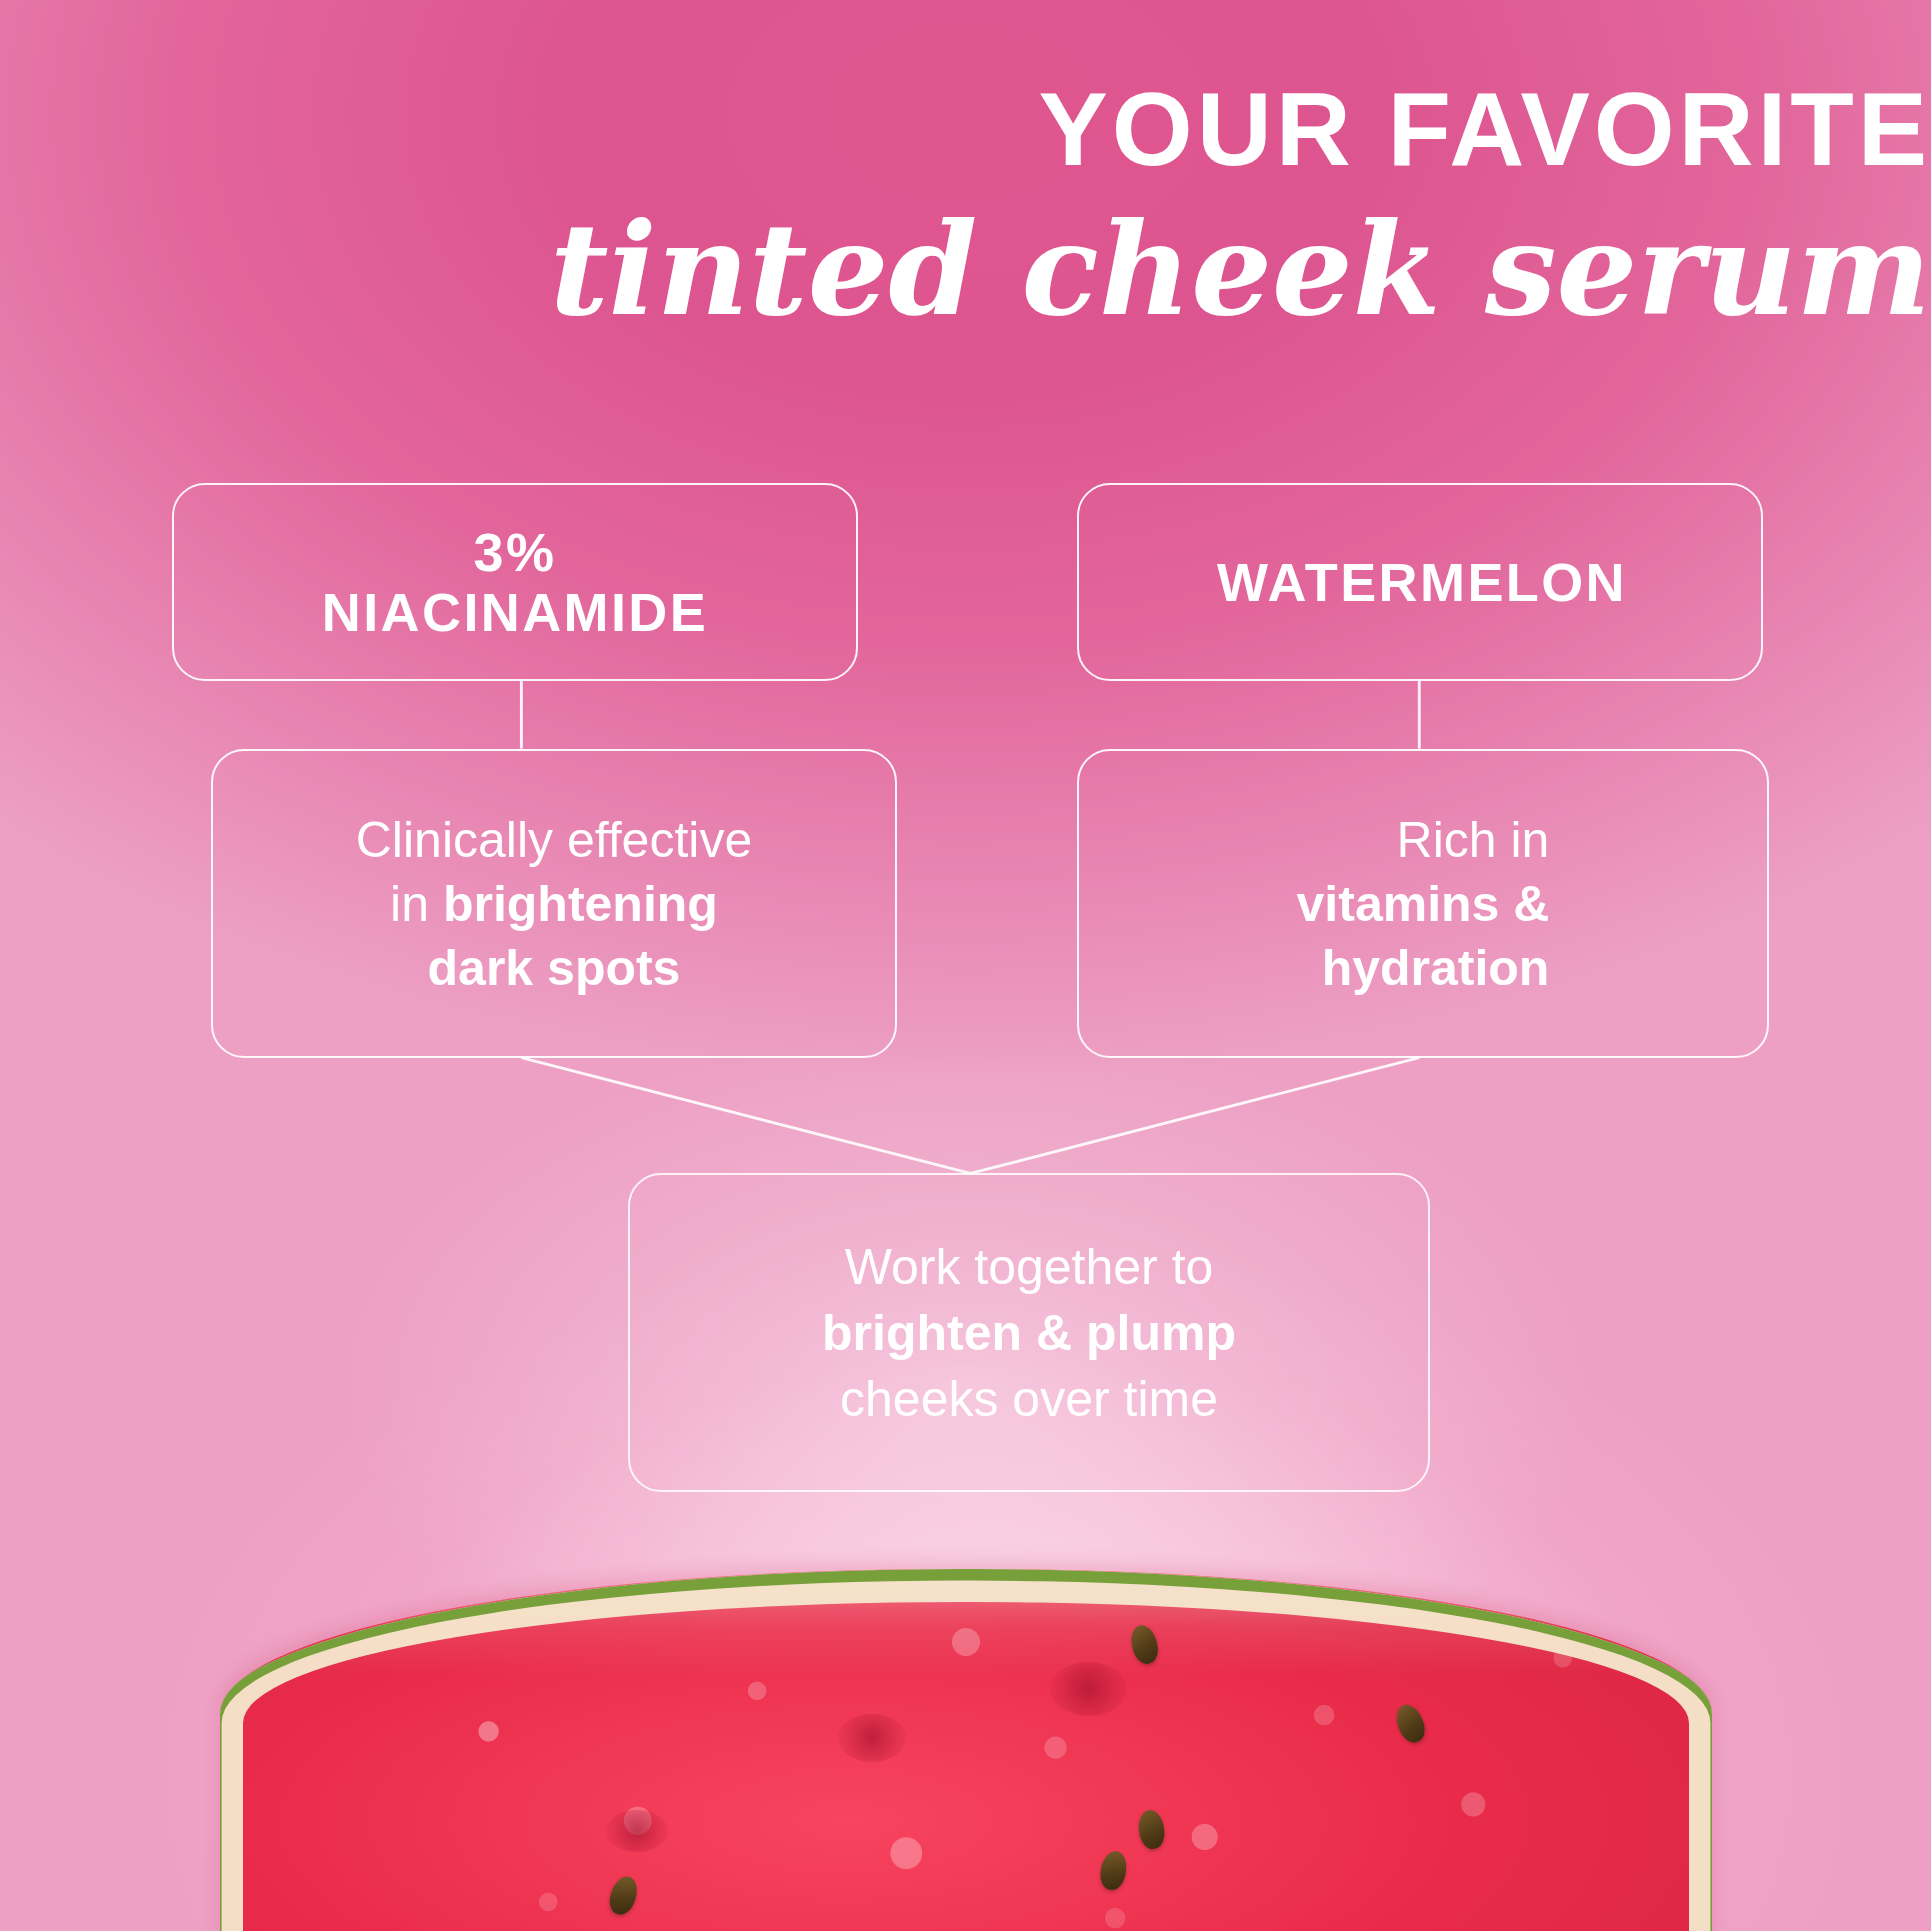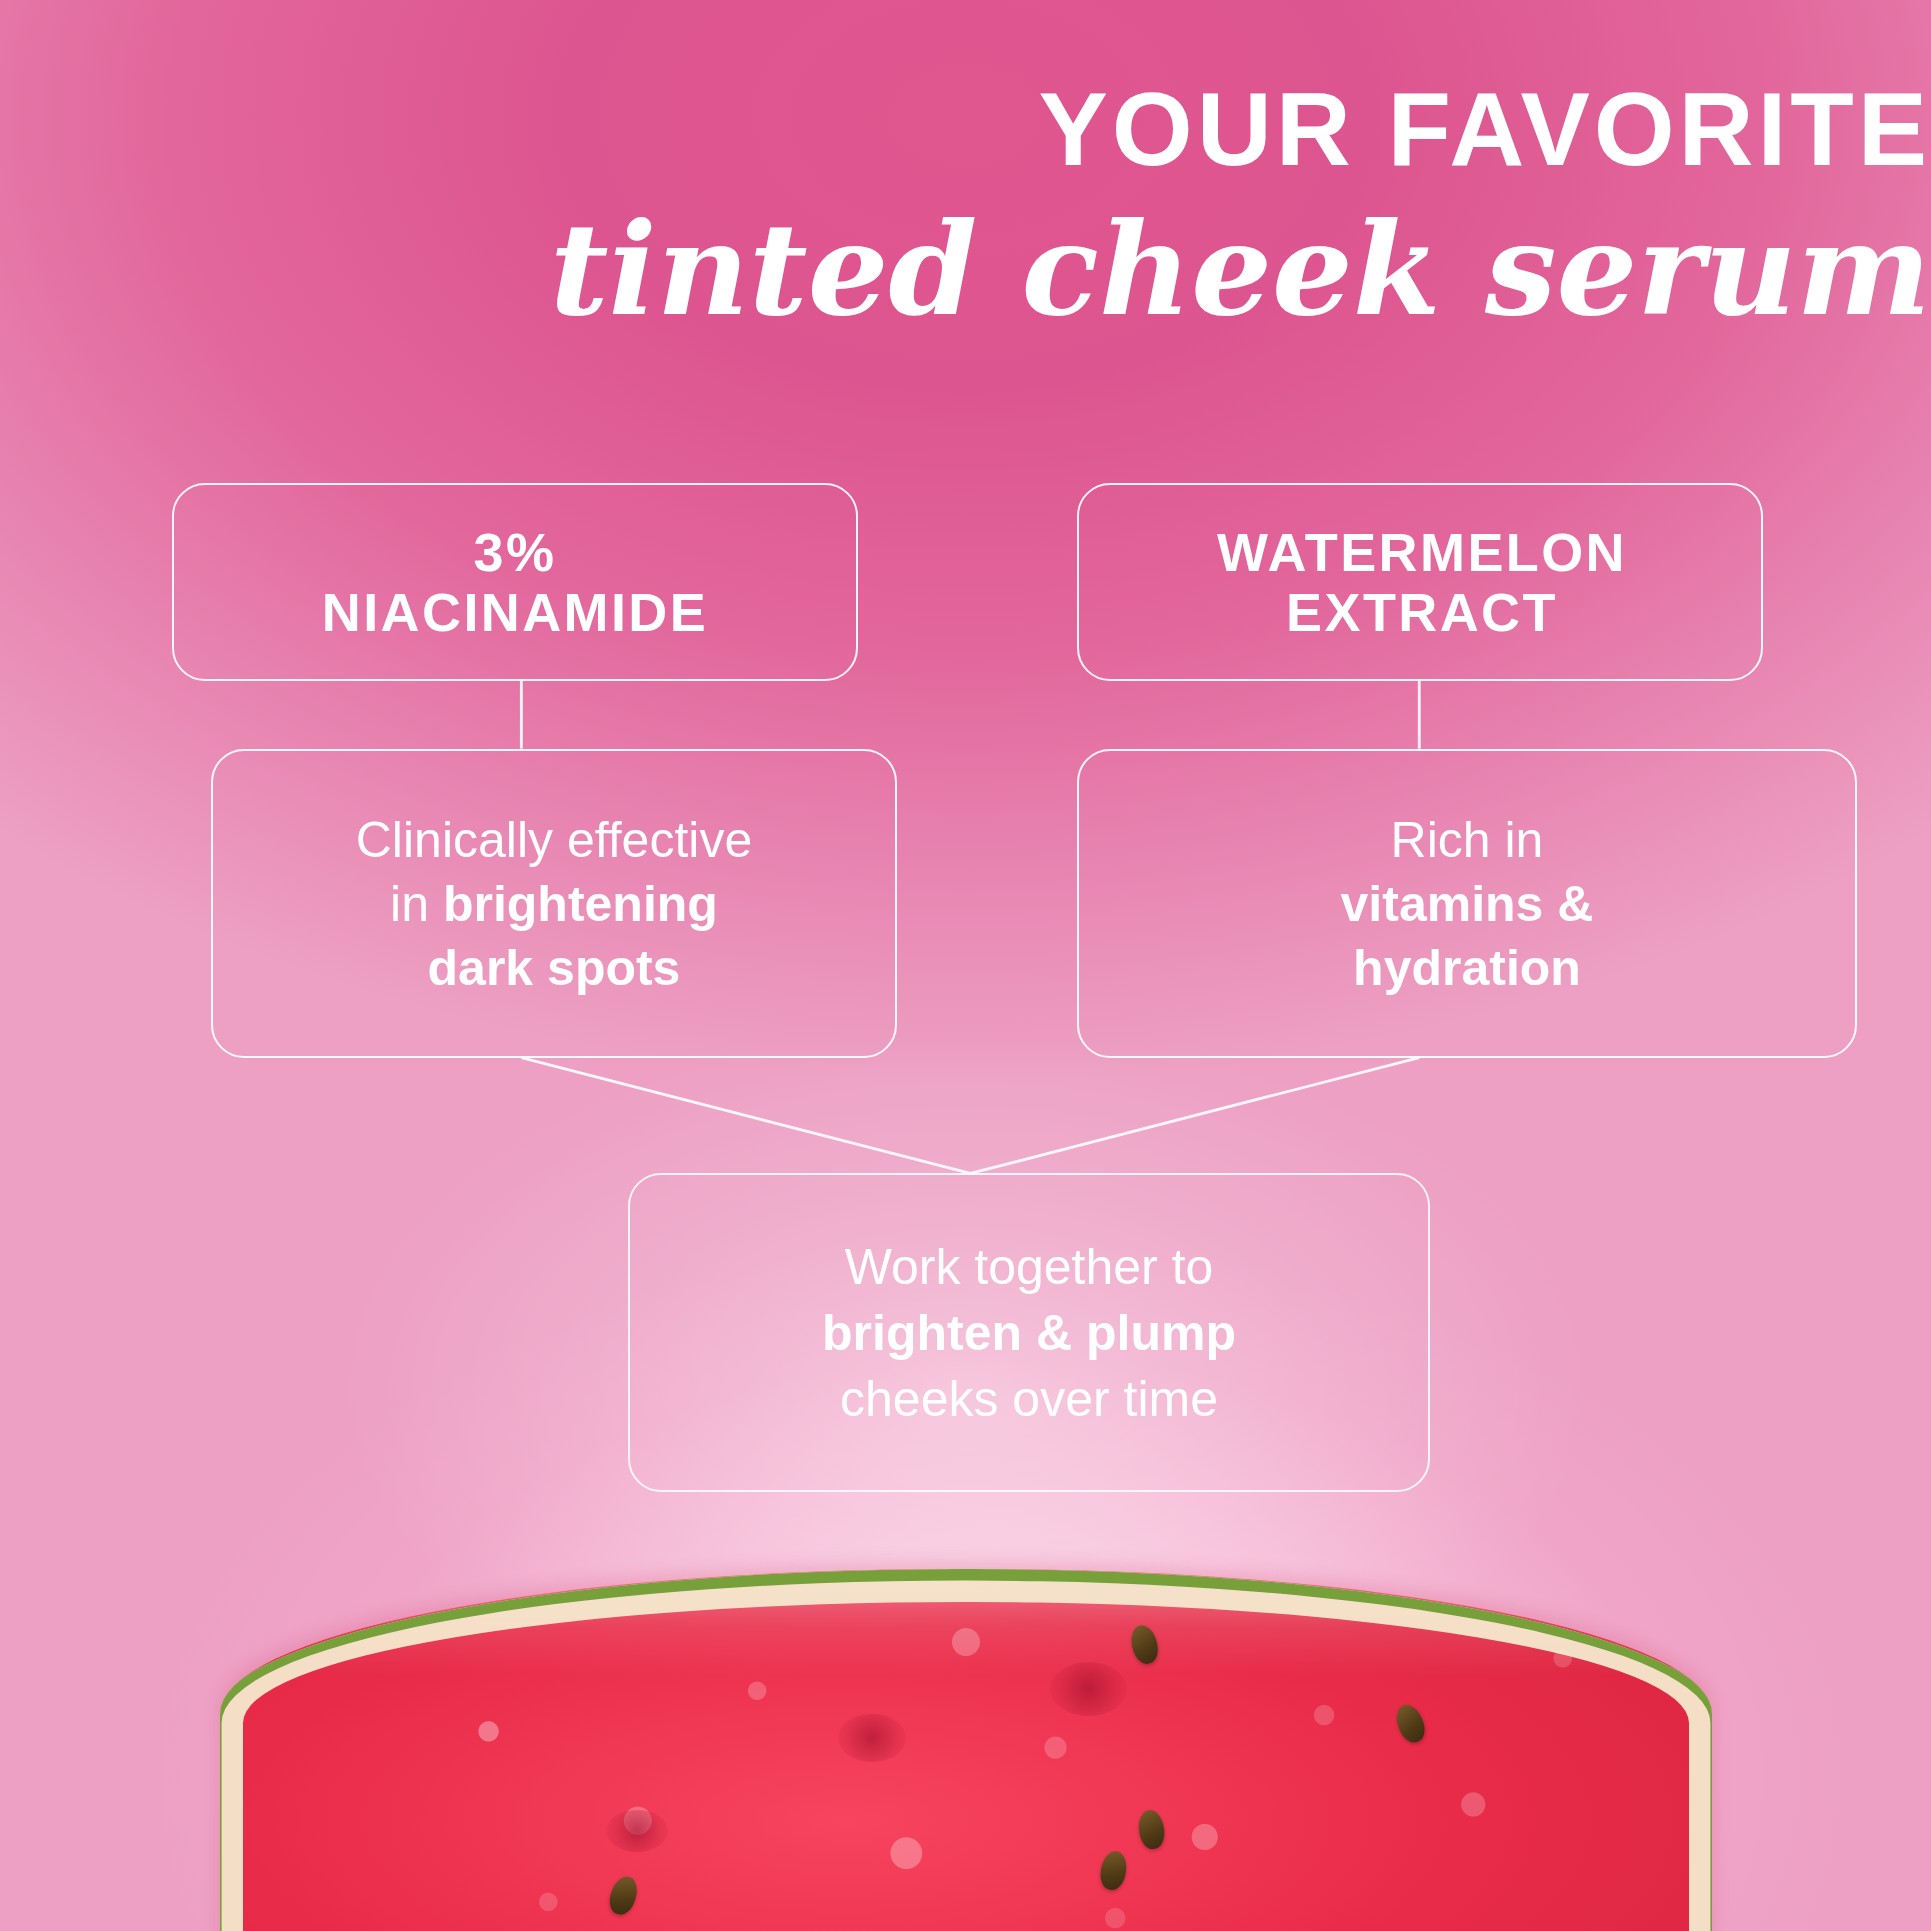--- a/index.html
+++ b/index.html
@@ -109,21 +109,21 @@
     line-height: 1.32;
     font-weight: 400;
     border-color: rgba(255,255,255,0.85);
   }
   .node.combined b { font-weight: bold; }
 
   
   #node-niacinamide { left: 172px;  top: 0px;   width: 686px;  height: 198px; }
   #node-watermelon  { left: 1077px; top: 0px;   width: 686px;  height: 198px; padding-left: 25px; }
   #node-benefit-1   { left: 179px;  top: 266px; width: 686px;  height: 309px; margin-left: 32px; }
-  #node-benefit-2   { left: 1077px; top: 266px; width: 780px;  height: 309px; }
+  #node-benefit-2   { left: 1077px; top: 266px; width: 692px;  height: 309px; text-align: right; }
   #node-combined    { left: 628px;  top: 690px; width: 802px;  height: 319px; }
 
   
   .watermelon {
     position: absolute;
     left: 220px;
     top: 1569px;
     width: 1492px;
     height: 406px;
     border-top-left-radius: 734px 145px;
@@ -225,21 +225,20 @@
     <div class="node ingredient" id="node-niacinamide">
       <div>
         <div>3%</div>
         <div>NIACINAMIDE</div>
       </div>
     </div>
 
     <div class="node ingredient" id="node-watermelon">
       <div>
         <div>WATERMELON</div>
-        <div>EXTRACT</div>
       </div>
     </div>
 
     <div class="node benefit" id="node-benefit-1">
       <div>
         <div>Clinically effective</div>
         <div>
           <span>in </span><b>brightening</b>
         </div>
         <div>

